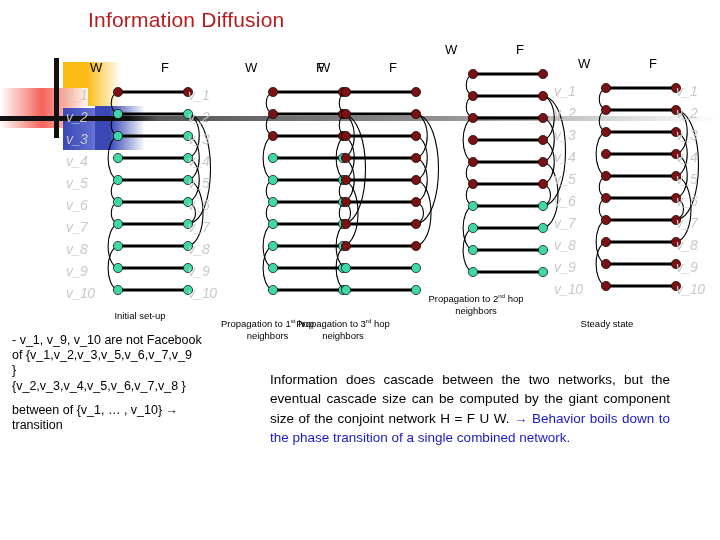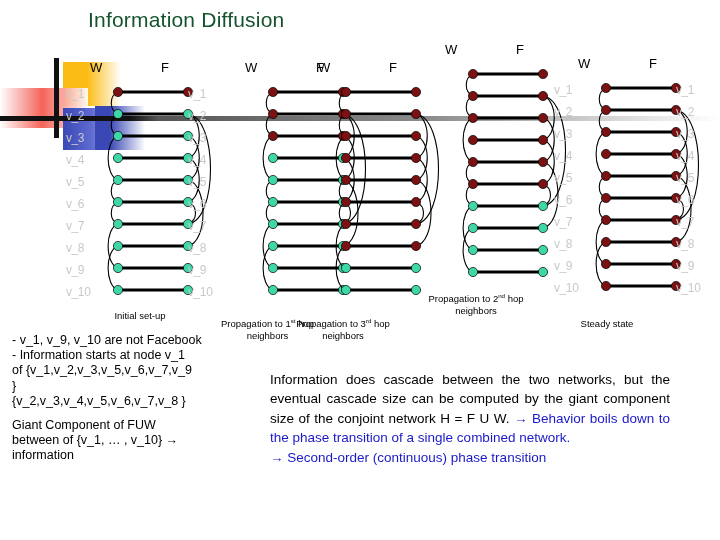--- a/index.html
+++ b/index.html
@@ -8,21 +8,21 @@
     background:#ffffff;
     font-family:"Liberation Sans", sans-serif;
     position:relative;
     overflow:hidden;
   }
   
   #title{
     position:absolute;
     left:88px; top:8px;
     font-size:21px;
-    color:#14532d;
+    color:#b91c1c;
     letter-spacing:0.2px;
     white-space:nowrap;
     text-align:right;
   }
   
   #logo{position:absolute;left:0;top:58px;width:120px;height:80px;}
   .sq{position:absolute;}
   #sq-yellow{left:63px;top:4px;width:58px;height:44px;
     background:linear-gradient(90deg,#fbbc16 0%,#fbbc16 42%,#ffffff 100%);}
   #sq-red{left:0px;top:30px;width:88px;height:40px;
@@ -35,22 +35,22 @@
   #bar-v{left:54px;top:0px;width:5px;height:80px;background:#111111;}
   #bar-h{left:0px;top:58px;width:720px;height:5px;
     background:linear-gradient(90deg,#111111 0%,#111111 18%,#555555 22%,#8d8d8d 60%,#d9d9d9 86%,#ffffff 100%);}
   
   .panel{position:absolute;}
   .panel svg{display:block;overflow:visible;}
   .col-label{
     position:absolute;font-size:13px;color:#000;
   }
   .vlabel{
-    position:absolute;font-size:12px;color:#c9c9c9;
-    letter-spacing:-.4px;white-space:nowrap;
+    position:absolute;font-size:14px;color:#c9c9c9;
+    letter-spacing:-.4px;white-space:nowrap;font-style:italic;
   }
   .caption{
     position:absolute;font-size:9.5px;color:#000;
     text-align:center;line-height:11.5px;
   }
   
   #left-text{
     position:absolute;left:12px;top:333px;width:240px;
     font-size:12.5px;color:#000;line-height:15.2px;
   }
@@ -359,32 +359,29 @@
     <div class="vlabel" style="left: 128px; top: 95px;">v_5</div>
     <div class="vlabel" style="left: 128px; top: 117px;">v_6</div>
     <div class="vlabel" style="left: 128px; top: 139px;">v_7</div>
     <div class="vlabel" style="left: 128px; top: 161px;">v_8</div>
     <div class="vlabel" style="left: 128px; top: 183px;">v_9</div>
     <div class="vlabel" style="left: 128px; top: 205px;">v_10</div>
   </div>
 
 <div id="left-text">
     <div class="ln">- v_1, v_9, v_10 are not Facebook</div>
-    <div class="ln">- Information starts at node v_1</div>
     <div class="ln"> of {v_1,v_2,v_3,v_5,v_6,v_7,v_9</div>
     <div class="ln"> }</div>
     <div class="ln"> {v_2,v_3,v_4,v_5,v_6,v_7,v_8 }</div>
     <div class="gap"></div>
-    <div class="ln">Giant Component of FUW</div>
     <div class="ln">between of {v_1, … , v_10} →</div>
-    <div class="ln">information</div>
+    <div class="ln">transition</div>
   </div>
 
 <div id="right-text">
   <span>Information does cascade between the two networks, but the eventual cascade size can be computed by the giant component size of the conjoint network H = F U W. </span><span class="blue">→ Behavior boils down to the phase transition of a single combined network.</span><br>
-  <span class="blue">→ Second-order (continuous) phase transition</span>
 </div>
 
 <div class="caption" style="left: 95px; top: 310px; width: 90px;">Initial set-up</div>
 <div class="caption" style="left: 215px; top: 315px; width: 105px;">Propagation to 1<sup>st</sup> hop neighbors</div>
 <div class="caption" style="left: 288px; top: 315px; width: 110px;">Propagation to 3<sup>rd</sup> hop neighbors</div>
 <div class="caption" style="left: 412px; top: 290px; width: 128px;">Propagation to 2<sup>nd</sup> hop neighbors</div>
 <div class="caption" style="left: 552px; top: 318px; width: 110px;">Steady state</div>
 
 </body></html>

